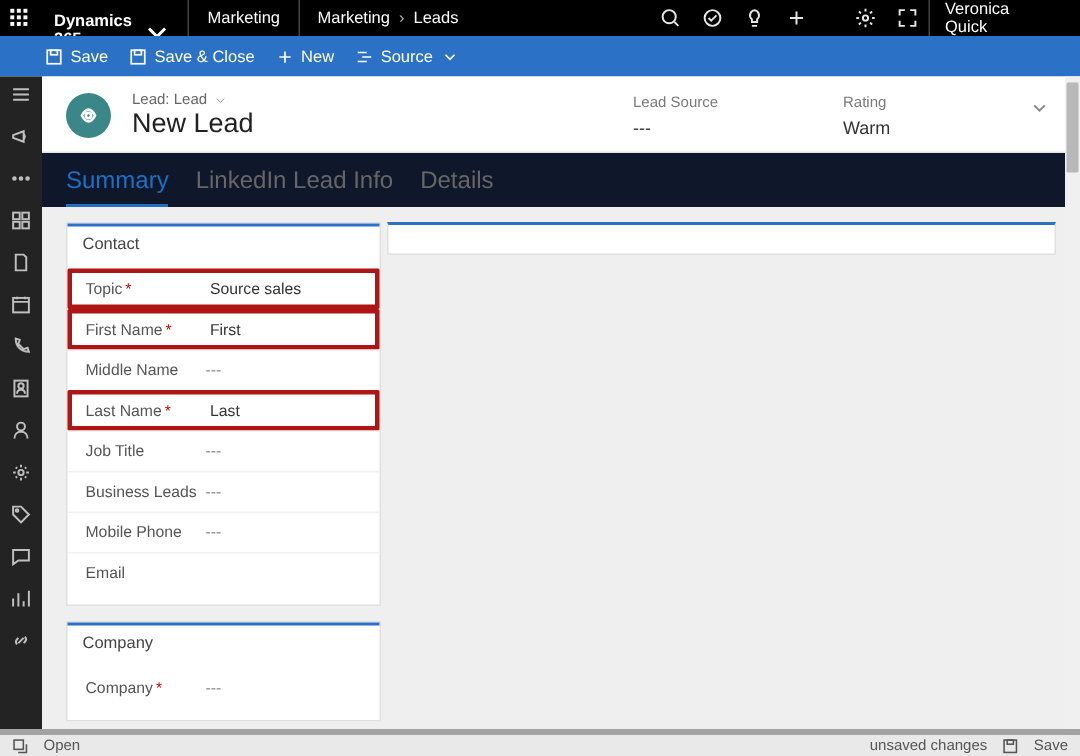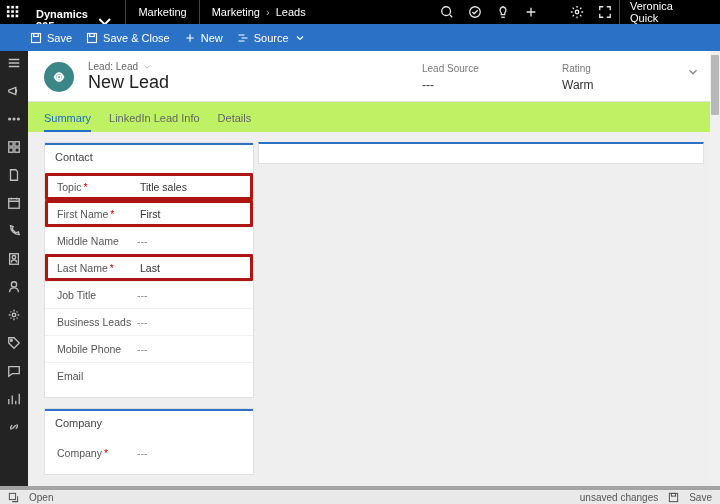--- a/index.html
+++ b/index.html
@@ -34,21 +34,21 @@
 .hdrtitles{display:flex;flex-direction:column}
 .hdrtitles .small{font-size:10px;color:#666;display:flex;align-items:center;gap:4px}
 .hdrtitles .big{font-size:18px;color:#222}
 .hdrfields{margin-left:auto;display:flex;gap:60px;padding-right:30px}
 .hdrfield{display:flex;flex-direction:column;align-items:flex-start;min-width:80px}
 .hdrfield .lbl{font-size:10px;color:#7a7a7a}
 .hdrfield .val{font-size:12px;color:#333;margin-top:4px}
 .chev{width:18px;align-self:flex-start;margin-top:4px}
 .chev svg{width:14px;height:14px;stroke:#888;fill:none;stroke-width:1.5}
 
-.tabs{background:#bef264;padding:10px 16px 0 16px;display:flex;gap:18px;font-size:11px;color:#666}
+.tabs{background:#0f172a;padding:10px 16px 0 16px;display:flex;gap:18px;font-size:16px;color:#666}
 .tab{padding-bottom:6px;cursor:default}
 .tab.active{color:#1f6fc2;border-bottom:2px solid #1f6fc2}
 
 .cols{flex:1;display:flex;gap:4px;padding:10px 16px;overflow:auto;min-height:0}
 .col{display:flex;flex-direction:column;gap:10px}
 .col.c1{width:210px}
 .col.c2{width:215px}
 .col.c3{flex:1}
 .card{background:#fff;border:1px solid #e0e0e0}
 .card .cardhdr{border-top:2px solid #2b72c7;padding:6px 10px;font-size:11px;color:#444}
@@ -306,21 +306,21 @@
         <div class="tab">Details</div>
       </div>
 
       <div class="cols">
         <div class="col c1">
           <div class="card">
             <div class="cardhdr">Contact</div>
             <div class="cardbody">
               <div class="fieldrow hl">
                 <div class="flabel"><span>Topic</span><span class="req">*</span></div>
-                <div class="fval">Title sales</div>
+                <div class="fval">Source sales</div>
               </div>
               <div class="fieldrow hl">
                 <div class="flabel"><span>First Name</span><span class="req">*</span></div>
                 <div class="fval">First</div>
               </div>
               <div class="fieldrow">
                 <div class="flabel">Middle Name</div>
                 <div class="fval empty">---</div>
               </div>
               <div class="fieldrow hl">

